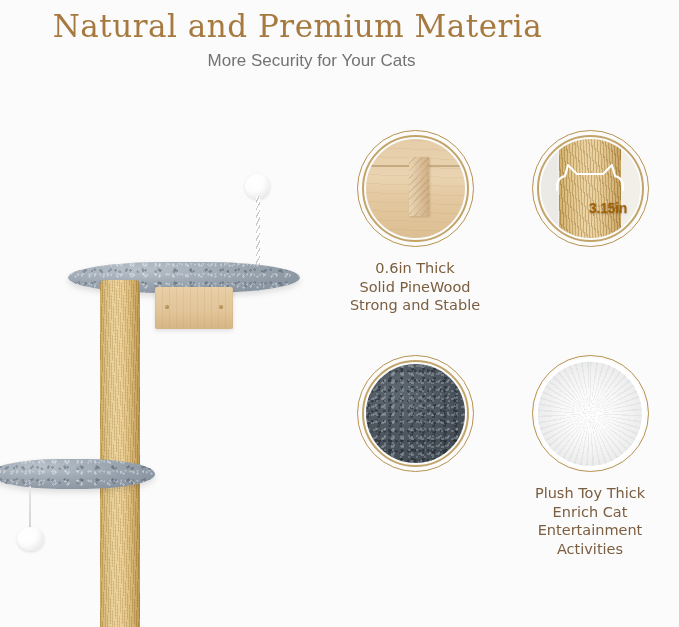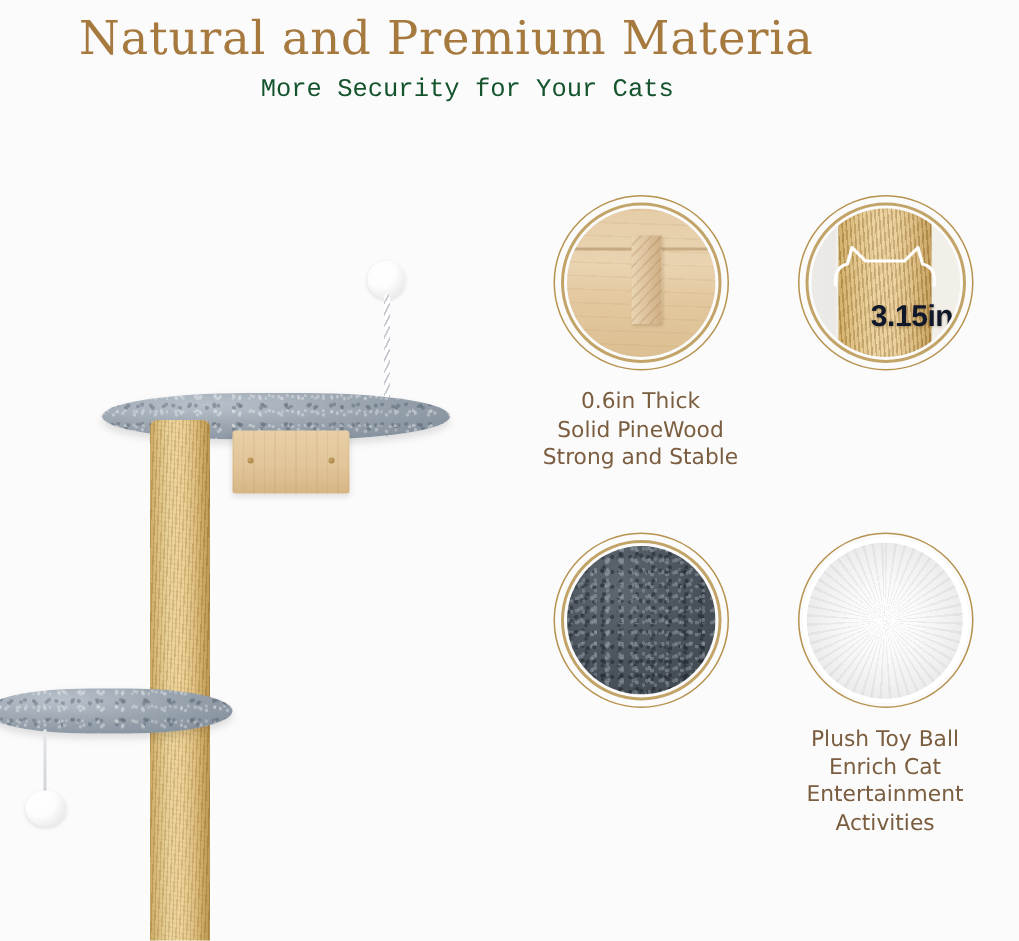--- a/index.html
+++ b/index.html
@@ -25,23 +25,23 @@
   #title {
     font-family: "DejaVu Serif", "Liberation Serif", serif;
     font-size: 31px;
     color: #a6793f;
     letter-spacing: 0.5px;
     line-height: 44px;
     padding-top: 4px;
     white-space: nowrap;
   }
   #subtitle {
-    font-family: Liberation Mono, monospace;
+    font-family: Liberation Sans, sans-serif;
     font-size: 17px;
-    color: #14532d;
+    color: #737373;
     line-height: 26px;
     white-space: nowrap;
     margin-left: 28px;
   }
 
   
   #product-photo {
     position: absolute;
     left: 0; top: 84px;
     width: 330px;
@@ -144,21 +144,21 @@
     position: absolute;
     left: 330px; top: 130px;
     width: 349px;
     height: 480px;
   }
   .feature {
     position: absolute;
     width: 170px;
     text-align: center;
   }
-  .feature-col-1 { left: 12px; }
+  .feature-col-1 { left: 0; }
   .feature-col-2 { left: 175px; }
   .feature-row-1 { top: 0; }
   .feature-row-2 { top: 225px; }
 
   .circle-wrap {
     position: relative;
     width: 117px;
     height: 117px;
     margin: 0 auto;
   }
@@ -250,22 +250,22 @@
   .cat-outline {
     position: absolute;
     left: 50%; top: 38%;
     transform: translate(-50%, -50%);
     width: 78px; height: 34px;
   }
   .jute-label {
     position: absolute;
     left: 50%; top: 62%;
     transform: translateX(-50%);
-    color: #0f172a;
-    font-size: 20px;
+    color: #a16207;
+    font-size: 14px;
     font-weight: bold;
     letter-spacing: -0.3px;
     text-shadow: 0 1px 2px rgba(90,60,20,.45);
     white-space: nowrap;
     padding-left: 36px;
   }
 
   
   .img-velvet {
     position: absolute; inset: 0;
@@ -404,19 +404,19 @@
 
   <div class="feature feature-col-2 feature-row-2 single-ring">
     <div class="circle-wrap">
       <div class="ring-outer"></div>
       <div class="circle-img">
         <div class="img-pom">
           <div class="pom-ball"></div>
         </div>
       </div>
     </div>
-    <div class="caption">Plush Toy Ball
+    <div class="caption">Plush Toy Thick
 Enrich Cat
 Entertainment
 Activities</div>
   </div>
 
 </div>
 
 </body></html>

